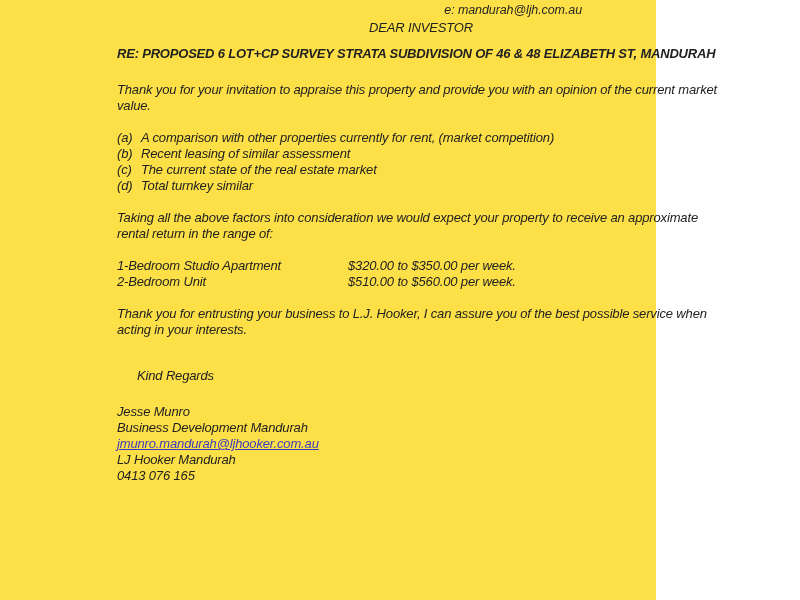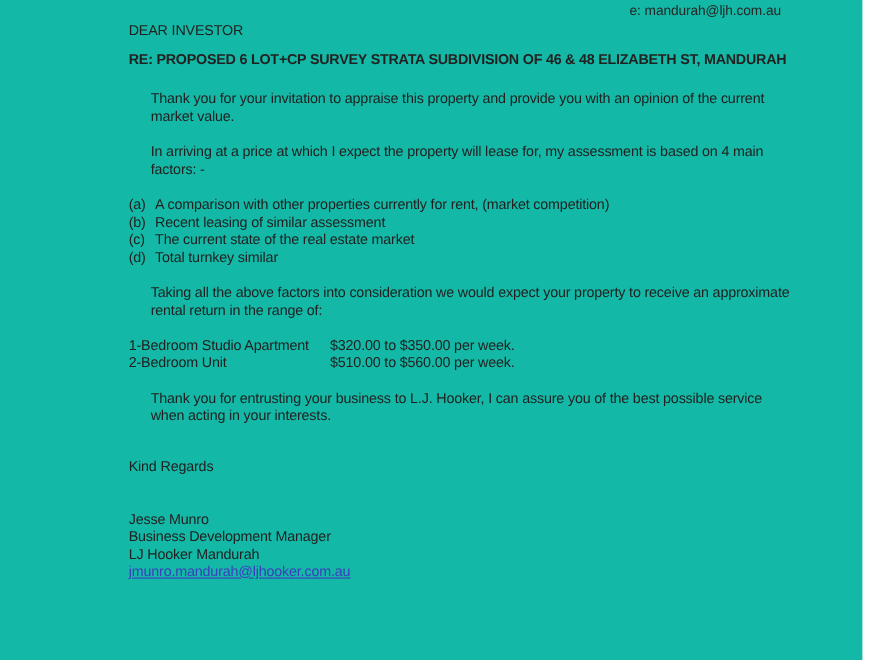--- a/index.html
+++ b/index.html
@@ -8,23 +8,24 @@
     width: 800px;
     height: 600px;
     background: #ffffff;
     overflow: hidden;
     font-family: "Liberation Sans", "DejaVu Sans", sans-serif;
     color: #212121;
   }
 
   .page {
     position: relative;
-    width: 784px;
+    width: 656px;
     height: 600px;
-    background: #14b8a6;
+    background: #fde047;
+    font-style: italic;
   }
 
   .header-line {
     padding-top: 3px;
     padding-right: 74px;
     text-align: right;
     font-size: 12.5px;
     line-height: 14px;
     letter-spacing: -0.1px;
     color: #262626;
@@ -33,56 +34,59 @@
   .content {
     margin-left: 117px;
     width: 608px;
     font-size: 13px;
     line-height: 16px;
     letter-spacing: -0.15px;
   }
 
   .salutation {
     margin-top: 3px;
+    text-align: center;
   }
 
   .subject {
     margin-top: 10px;
     font-weight: bold;
     font-size: 13px;
     letter-spacing: -0.2px;
     white-space: nowrap;
   }
 
-  .para { margin-top: 20px; margin-left: 20px; }
+  .para { margin-top: 20px; }
   .para.tight { margin-top: 16px; }
   .para.p4 { margin-top: 20px; }
 
   .factors {
     margin-top: 16px;
   }
   .factor-row {
     display: grid;
     grid-template-columns: 24px 1fr;
   }
 
   .rentals {
     margin-top: 16px;
   }
   .rental-row {
     display: grid;
     grid-template-columns: 183px 1fr;
+    gap: 48px;
   }
 
   .closing {
     margin-top: 30px;
+    margin-left: 20px;
   }
 
   .signature {
-    margin-top: 32px;
+    margin-top: 20px;
   }
   .signature div { min-height: 16px; }
 
   .email-link {
     color: #3c3cbe;
     text-decoration: underline;
     cursor: pointer;
   }
 </style>
 </head>
@@ -93,21 +97,20 @@
   <div class="header-line">e: mandurah@ljh.com.au</div>
 
   <div class="content">
 
     <div class="salutation">DEAR INVESTOR</div>
 
     <div class="subject">RE: PROPOSED 6 LOT+CP SURVEY STRATA SUBDIVISION OF 46 &amp; 48 ELIZABETH ST, MANDURAH</div>
 
     <div class="para">Thank you for your invitation to appraise this property and provide you with an opinion of the current market value.</div>
 
-    <div class="para tight">In arriving at a price at which I expect the property will lease for, my assessment is based on 4 main factors: -</div>
 
     <div class="factors">
       <div class="factor-row">
         <span>(a)</span>
         <span>A comparison with other properties currently for rent, (market competition)</span>
       </div>
       <div class="factor-row">
         <span>(b)</span>
         <span>Recent leasing of similar assessment</span>
       </div>
@@ -134,21 +137,22 @@
       </div>
     </div>
 
 
     <div class="para tight">Thank you for entrusting your business to L.J. Hooker, I can assure you of the best possible service when acting in your interests.</div>
 
     <div class="closing">Kind Regards</div>
 
     <div class="signature">
       <div>Jesse Munro</div>
-      <div>Business Development Manager</div>
-      <div>LJ Hooker Mandurah</div>
+      <div>Business Development Mandurah</div>
       <div>
         <a class="email-link">jmunro.mandurah@ljhooker.com.au</a>
       </div>
+      <div>LJ Hooker Mandurah</div>
+      <div>0413 076 165</div>
     </div>
 
   </div>
 </div>
 
 </body></html>

